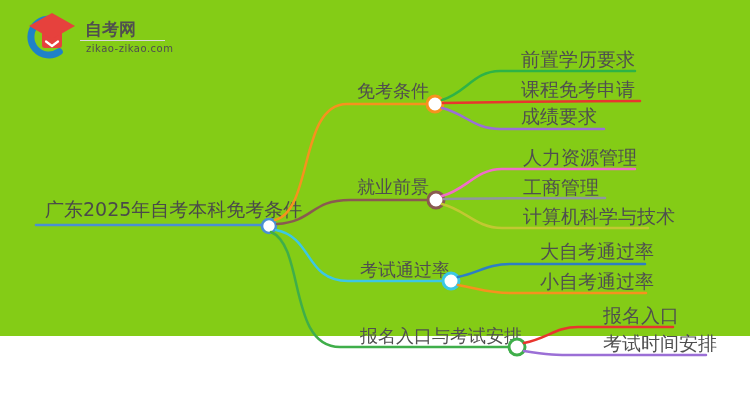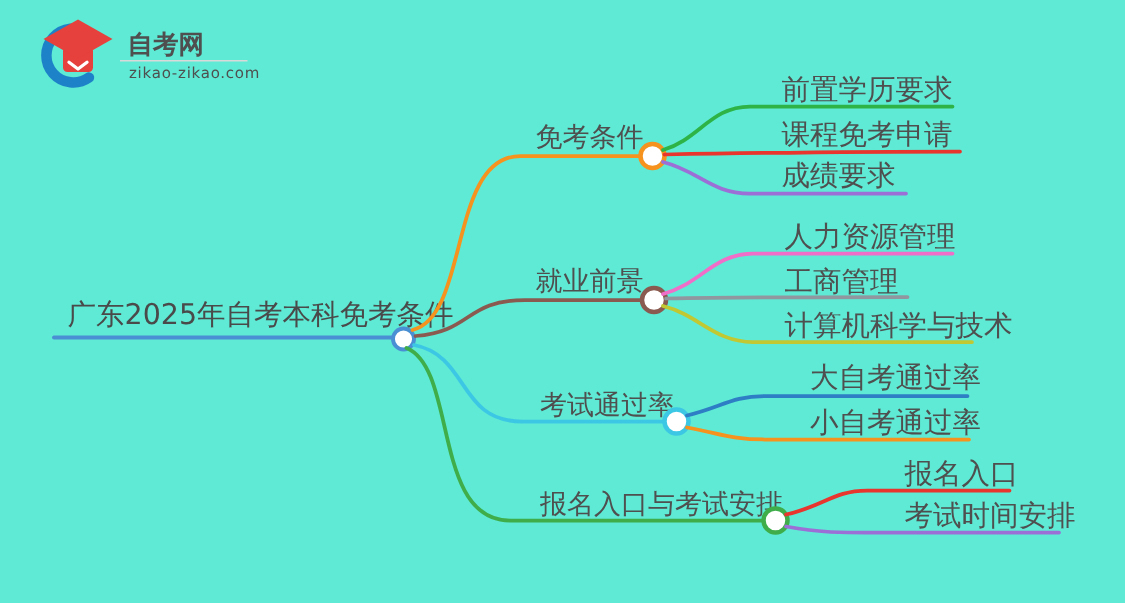--- a/index.html
+++ b/index.html
@@ -7,22 +7,22 @@
     padding: 0;
     background: #ffffff;
     width: 750px;
     height: 410px;
     overflow: hidden;
     font-family: "DejaVu Sans", "Liberation Sans", sans-serif;
   }
   .stage {
     position: relative;
     width: 750px;
-    height: 402px;
-    background: #5eead4;
+    height: 336px;
+    background: #84cc16;
   }
   svg { display: block; }
   svg text {
     font-family: "DejaVu Sans", "Liberation Sans", sans-serif;
     fill: #4f4f4f;
   }
   .root-label   { font-size: 19px; fill: #4a4a4a; }
   .branch-label { font-size: 18px; }
   .child-label  { font-size: 19px; }
   .logo-title   { font-size: 17px; font-weight: bold; }

